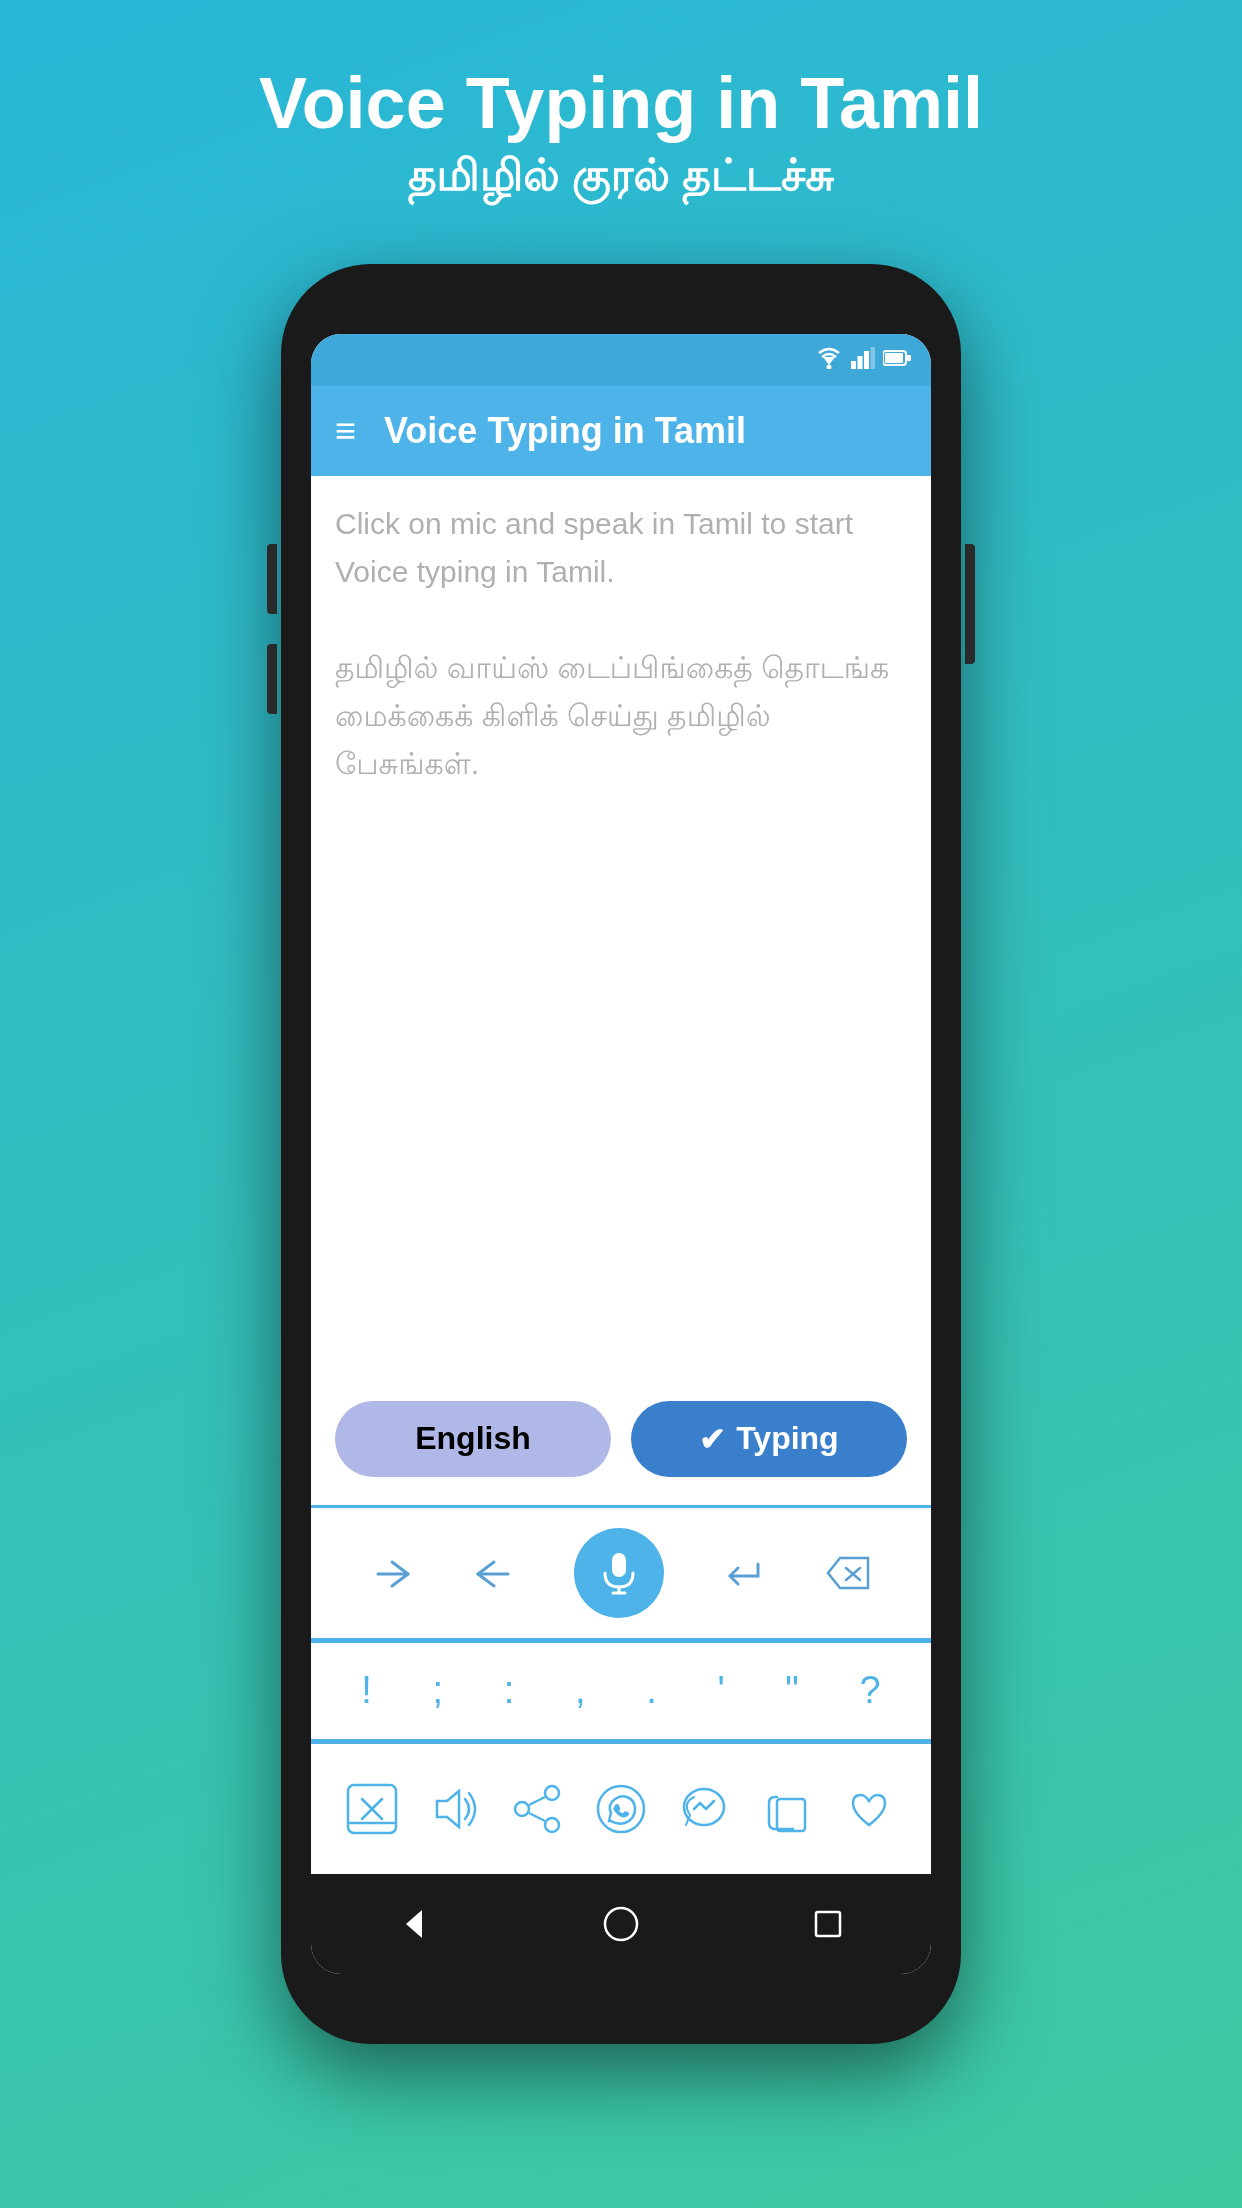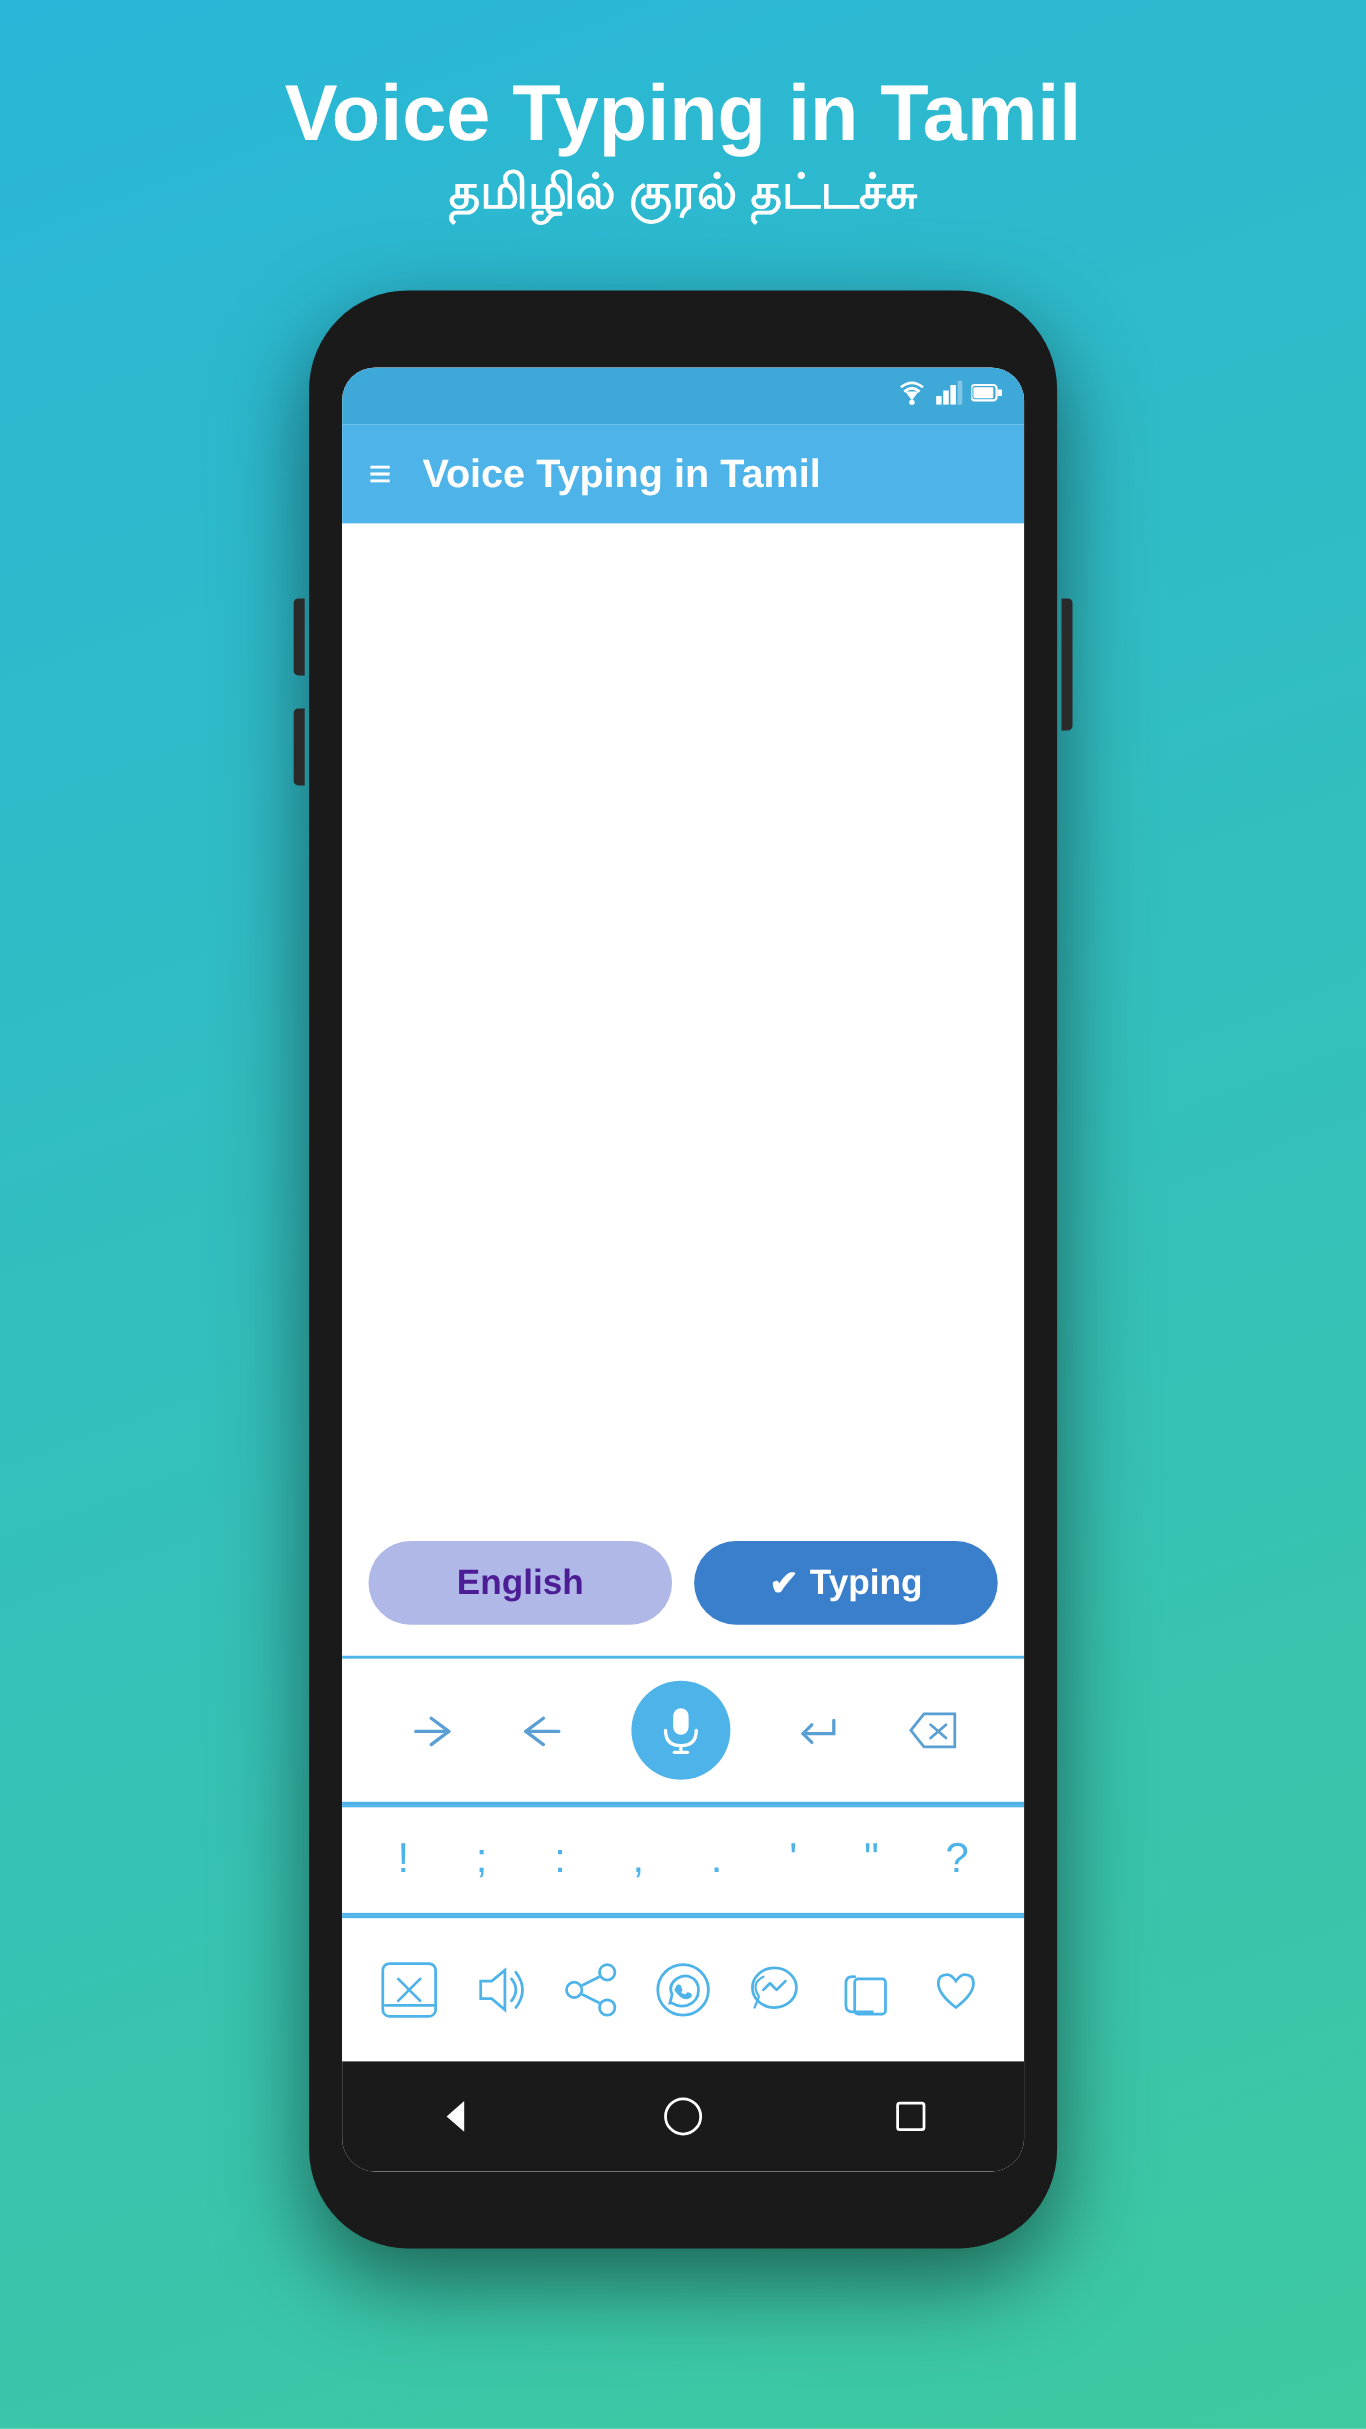--- a/index.html
+++ b/index.html
@@ -160,21 +160,21 @@
       height: 76px;
       border-radius: 40px;
       border: none;
       font-size: 32px;
       font-weight: bold;
       cursor: pointer;
     }
 
     .lang-btn-english {
       background: #b0b8e8;
-      color: #4c1d95;
+      color: #000000;
     }
 
     .lang-btn-tamil {
       background: #3a7fcc;
       color: white;
       display: flex;
       align-items: center;
       justify-content: center;
       gap: 10px;
     }
@@ -332,20 +332,25 @@
           </span>
         </div>
       </div>
 
       <div class="app-bar">
         <span class="hamburger-icon">≡</span>
         <span class="app-title">Voice Typing in Tamil</span>
       </div>
 
       <div class="content-area" style="min-height:480px; flex:1; display:flex; flex-direction:column; padding-bottom:120px;">
+        <p class="placeholder-text">
+          <span>Click on mic and speak in Tamil to start Voice typing in Tamil.</span>
+          <br><br>
+          <span>தமிழில் வாய்ஸ் டைப்பிங்கைத் தொடங்க மைக்கைக் கிளிக் செய்து தமிழில் பேசுங்கள்.</span>
+        </p>
 
         <div class="lang-buttons">
           <button class="lang-btn lang-btn-english">
             <span>English</span>
           </button>
           <button class="lang-btn lang-btn-tamil">
             <span>✔</span>
             <span>Typing</span>
           </button>
         </div>

